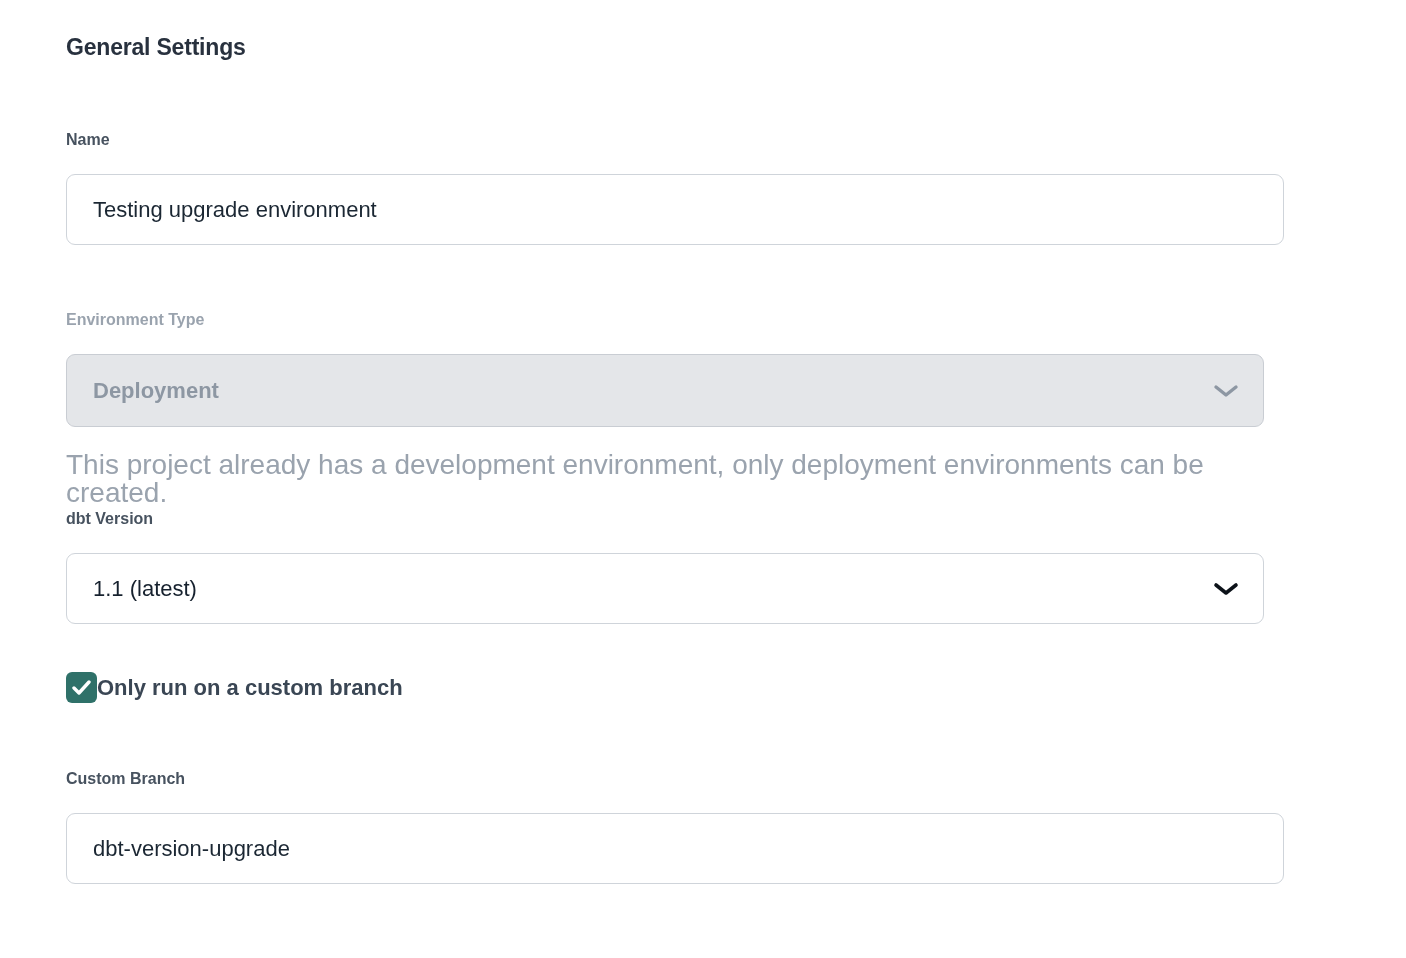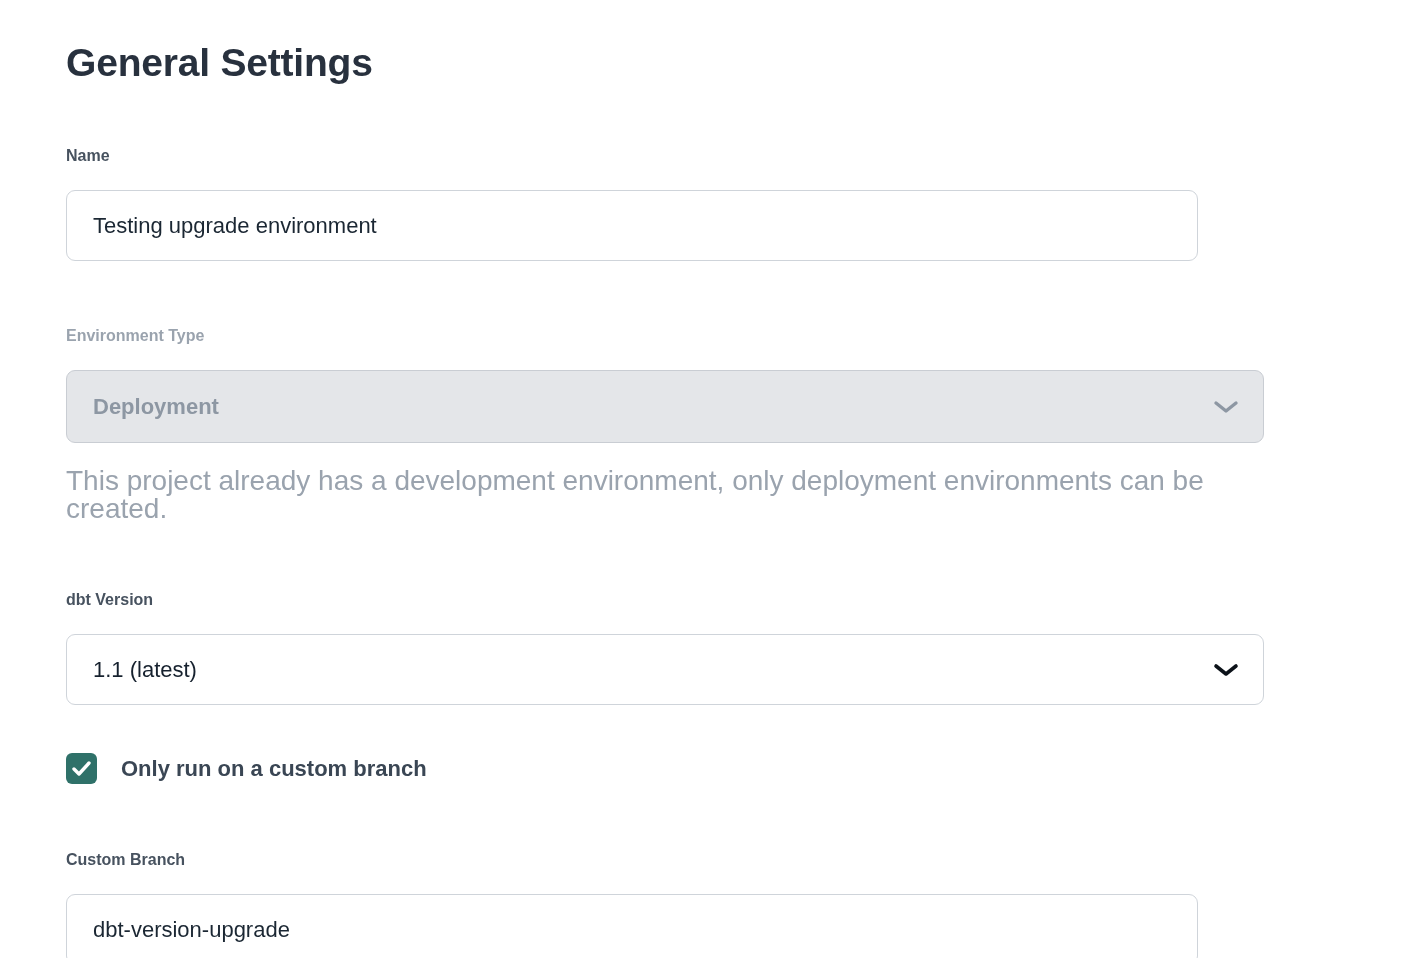--- a/index.html
+++ b/index.html
@@ -12,41 +12,41 @@
   .page {
     width: 1406px;
     height: 958px;
     padding: 28px 0 0 66px;
     background: #ffffff;
     overflow: hidden;
   }
   .content { width: 1198px; }
 
   h1.page-title {
-    margin: 16px 0 62px 0;
-    font-size: 39px;
+    margin: 0 0 62px 0;
+    font-size: 23px;
     line-height: 38px;
     font-weight: 700;
     color: #28313e;
     letter-spacing: -0.2px;
   }
 
   .field-label {
     display: block;
     font-size: 16px;
     line-height: 24px;
     font-weight: 700;
     color: #47525f;
     margin: 0 0 22px 0;
   }
   .field-label.muted { color: #9aa3ae; }
 
   .text-input {
     display: block;
-    width: 1132px;
+    width: 1218px;
     height: 71px;
     border: 1px solid #cfd4da;
     border-radius: 9px;
     padding: 0 26px;
     font-family: "Liberation Sans", sans-serif;
     font-size: 22px;
     color: #1b2733;
     background: #ffffff;
     outline: none;
   }
@@ -75,41 +75,40 @@
 
   .help-text {
     margin: 24px 0 0 0;
     font-size: 28px;
     line-height: 28px;
     color: #9aa3ae;
     font-weight: 400;
   }
 
   .field-name  { margin-bottom: 63px; }
-  .field-env   { margin-bottom: 65px; }
+  .field-env   { }
   .field-dbt   { margin-bottom: 48px; }
 
   .checkbox-row {
     display: flex;
     align-items: center;
     margin-bottom: 64px;
   }
   .checkbox {
     width: 31px;
     height: 31px;
     border-radius: 6px;
     background: var(--accent-teal, #2f7169);
     display: flex;
     align-items: center;
     justify-content: center;
     cursor: pointer;
     flex: none;
   }
   .checkbox-label {
-    margin-left: 24px;
     font-size: 22px;
     font-weight: 700;
     color: #3a4654;
     cursor: pointer;
   }
 </style>
 </head>
 <body>
 
 <div class="page">

